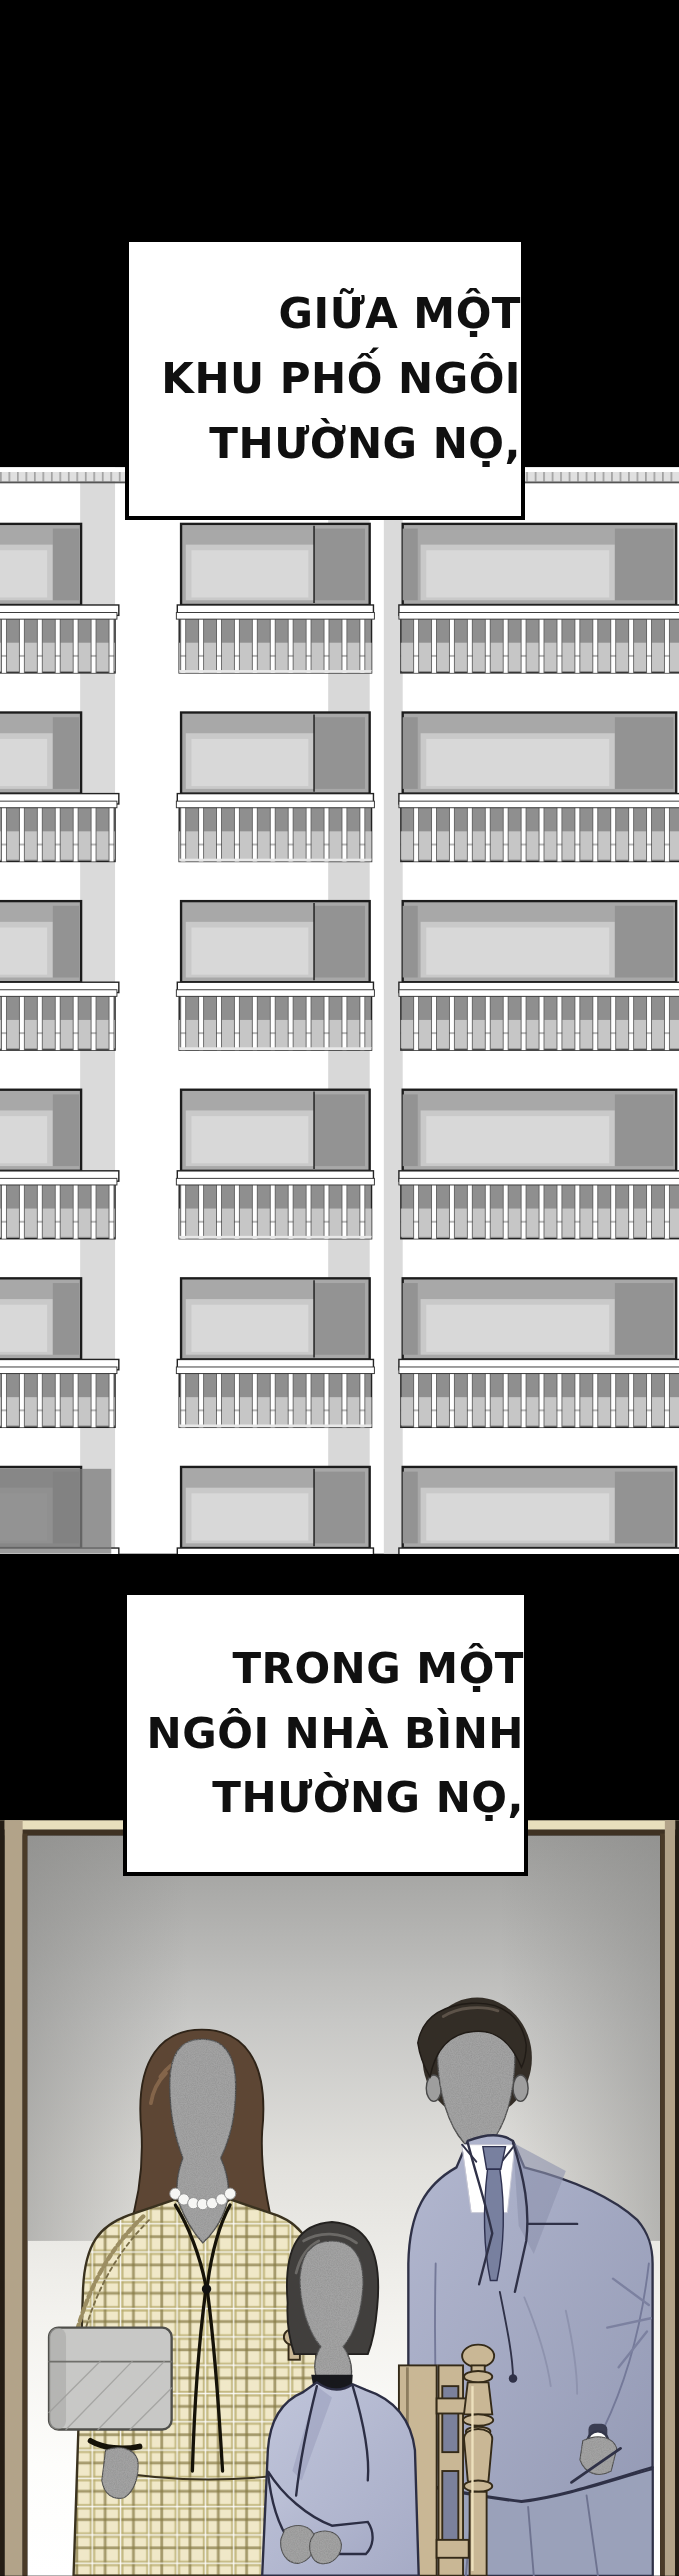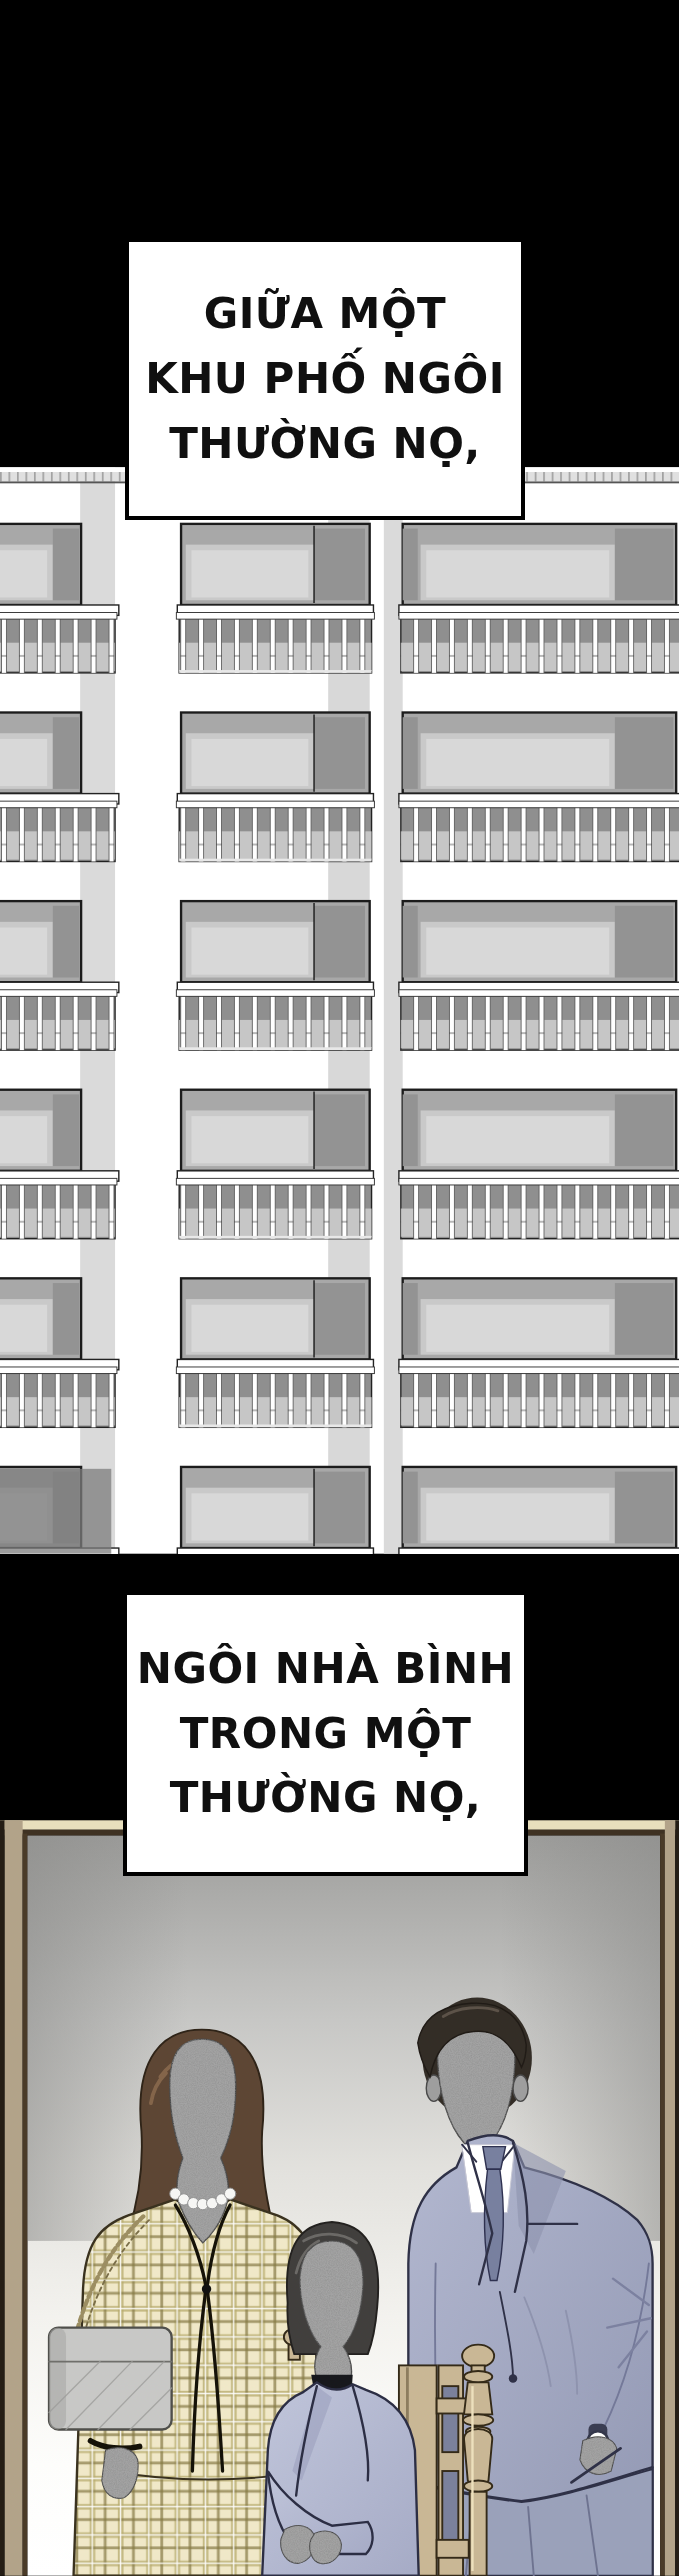--- a/index.html
+++ b/index.html
@@ -1,20 +1,20 @@
 <!DOCTYPE html>
 <html style="font-size:15px"><head>
 <meta charset="utf-8">
 <style>
   html,body{margin:0;padding:0;background:#000;}
   .page{position:relative;width:679px;height:2576px;background:#000;overflow:hidden;
         font-family:"DejaVu Sans",sans-serif;}
   .art{position:absolute;left:0;display:block;}
   .caption{position:absolute;box-sizing:border-box;background:#fff;border:4.7px solid #000;
-           display:flex;flex-direction:column;justify-content:center;align-items:center;
+           display:flex;flex-direction:column;justify-content:center;align-items:flex-end;
            gap:22.6px;z-index:5;text-align:center;}
   .caption span{font-weight:700;font-size:42px;line-height:1;letter-spacing:0.5px;color:#101010;
                 white-space:nowrap;}
   #caption1{left:125px;top:238px;width:400px;height:282px;}
   #caption2{left:123px;top:1591px;width:405px;height:285px;}
 </style>
 </head>
 <body>
 
 <div class="page">
@@ -304,19 +304,19 @@
       <rect x="0" y="0" width="5" height="801" fill="#241d15"></rect>
       <rect x="5" y="0" width="19" height="801" fill="#b2a389"></rect>
       <rect x="24" y="14" width="5" height="787" fill="#4a3b28"></rect>
       <rect x="700" y="14" width="5" height="787" fill="#4a3b28"></rect>
       <rect x="705" y="0" width="11" height="801" fill="#b2a389"></rect>
       <rect x="716" y="0" width="4" height="801" fill="#241d15"></rect>
     </g>
   </svg>
 
   <div class="caption" id="caption2">
+    <span>TRONG MỘT</span>
     <span>NGÔI NHÀ BÌNH</span>
-    <span>TRONG MỘT</span>
     <span>THƯỜNG NỌ,</span>
   </div>
 
 </div>
 
 
 </body></html>

